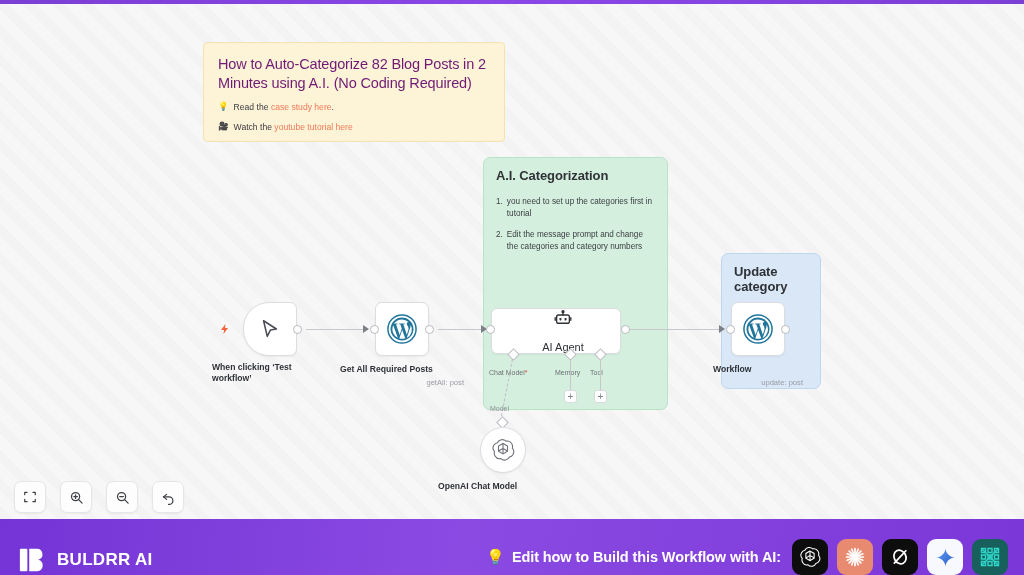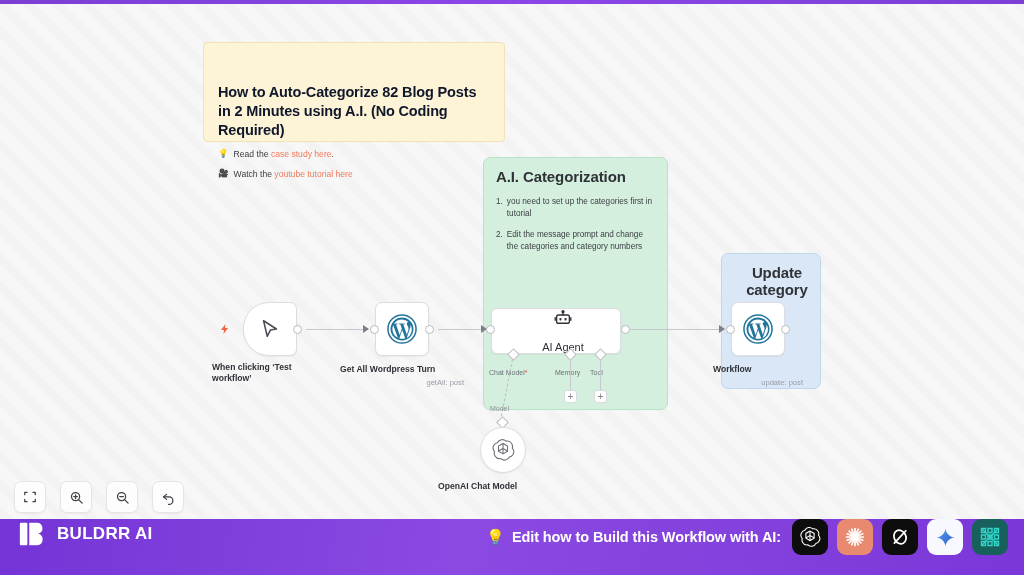--- a/index.html
+++ b/index.html
@@ -28,36 +28,35 @@
 
   
   .sticky {
     position: absolute; left: 203px; top: 42px; width: 302px; height: 100px;
     background: #fdf3d6;
     border: 1px solid #f4e3b0;
     border-radius: 4px;
     padding: 12px 14px 10px 14px;
   }
   .sticky-title {
-    font-size: 14.5px; font-weight: bold; color: #0f172a; line-height: 1.32;
+    font-size: 14.5px; font-weight: normal; color: #701a75; line-height: 1.32;
     letter-spacing: -0.15px;
-    margin-top: 28px;
   }
   .sticky-line {
     display: flex; align-items: flex-start; gap: 5px;
     font-size: 8.6px; color: #3b3b40; margin-top: 9px; line-height: 1.2;
   }
   .sticky-line .em { font-size: 8.5px; line-height: 1; }
   .sticky-line a { color: #f07a5a; text-decoration: none; }
 
   
   .group { position: absolute; border-radius: 7px; }
   .group-title {
     position: absolute; left: 12px; top: 10px;
-    font-size: 15px; font-weight: bold; color: #2f3237; letter-spacing: -0.1px; text-align: center;
+    font-size: 13px; font-weight: bold; color: #2f3237; letter-spacing: -0.1px;
   }
   .group-body {
     position: absolute; left: 12px; right: 12px;
     font-size: 8.2px; color: #3d4046; line-height: 1.45;
   }
   .group-pink  { left: 345px; top: 210px; width: 114px; height: 185px;
                  background: #fbd9dd; border: 1px solid #f5c3c9; }
   .group-green { left: 483px; top: 157px; width: 185px; height: 253px;
                  background: #d4efdd; border: 1px solid #b9e3c7; }
   .group-blue  { left: 721px; top: 253px; width: 100px; height: 136px;
@@ -151,21 +150,21 @@
     width: 32px; height: 32px; border-radius: 7px; background: #fdfdfd;
     border: 1px solid #e6e6e9; display: flex; align-items: center;
     justify-content: center; box-shadow: 0 1px 2px rgba(0,0,0,0.05);
     cursor: pointer;
   }
 
   
   .footer {
     position: absolute; left: 0; bottom: 0; width: 1024px; height: 56px;
     background: linear-gradient(100deg,#7434d6 0%, #8b4ae2 45%, #7b37d8 100%);
-    display: flex; align-items: flex-start; z-index: 40;
+    display: flex; align-items: flex-end; z-index: 40;
   }
   .brand { display: flex; align-items: center; gap: 9px; margin-left: 18px; }
   .brand-name {
     color: #fff; font-size: 17px; font-weight: bold; letter-spacing: 0.3px;
   }
   .footer-right {
     margin-left: auto; margin-right: 16px;
     display: flex; align-items: center; gap: 11px;
   }
   .cta {
@@ -243,21 +242,21 @@
 
     <div class="node node-wp1">
       <svg width="30" height="30" viewBox="0 0 64 64">
         <circle cx="32" cy="32" r="30" fill="none" stroke="#21759b" stroke-width="3.2"></circle>
         <circle cx="32" cy="32" r="24.5" fill="#21759b"></circle>
         <path fill="#fff" d="M11.5 32c0 8.1 4.7 15.1 11.5 18.4L13.3 23.9C12.2 26.4 11.5 29.1 11.5 32zm34.4-1c0-2.5-.9-4.3-1.7-5.6-1-1.7-2-3.1-2-4.8 0-1.9 1.4-3.6 3.4-3.6h.3A20.4 20.4 0 0 0 32 11.5a20.5 20.5 0 0 0-17.1 9.2h1.3c2.2 0 5.5-.3 5.5-.3 1.1-.1 1.3 1.6.1 1.7 0 0-1.1.1-2.4.2l7.6 22.5 4.6-13.7-3.3-9c-1.1-.1-2.2-.2-2.2-.2-1.1-.1-1-1.8.1-1.7 0 0 3.4.3 5.4.3 2.2 0 5.5-.3 5.5-.3 1.1-.1 1.3 1.6.1 1.7 0 0-1.1.1-2.4.2l7.5 22.3 2.1-6.9c.9-2.9 1.6-5 1.6-6.8zM32.4 33.9 26.2 52a20.8 20.8 0 0 0 12.7-.3l-.2-.3-6.3-17.5zm17.7-11.7c.1.7.1 1.4.1 2.2 0 2.2-.4 4.7-1.6 7.8l-6.6 19a20.5 20.5 0 0 0 8.1-29z"></path>
       </svg>
     </div>
     <div class="dot" style="left:370px; top:324.5px;"></div>
     <div class="dot" style="left:425px; top:324.5px;"></div>
-    <div class="node-label" style="left:340px; top:364px; width:124px;">Get All Wordpress Turn</div>
+    <div class="node-label" style="left:340px; top:364px; width:124px;">Get All Required Posts</div>
     <div class="node-sub" style="left:340px; top:378px; width:124px;">getAll: post</div>
 
     <div class="node node-agent">
       <svg width="22" height="22" viewBox="0 0 24 24" fill="none" stroke="#2f3237" stroke-width="1.8" stroke-linejoin="round" stroke-linecap="round">
         <rect x="3.5" y="8" width="17" height="11" rx="2.5"></rect>
         <path d="M12 8V4.8"></path>
           <circle cx="12" cy="3.6" r="1.3" fill="#2f3237"></circle>
         <rect x="7.3" y="12" width="2.6" height="3.2" rx="0.8" fill="#2f3237" stroke="none"></rect>
         <rect x="14.1" y="12" width="2.6" height="3.2" rx="0.8" fill="#2f3237" stroke="none"></rect>
         <path d="M1.6 11.5v3.6M22.4 11.5v3.6"></path>

